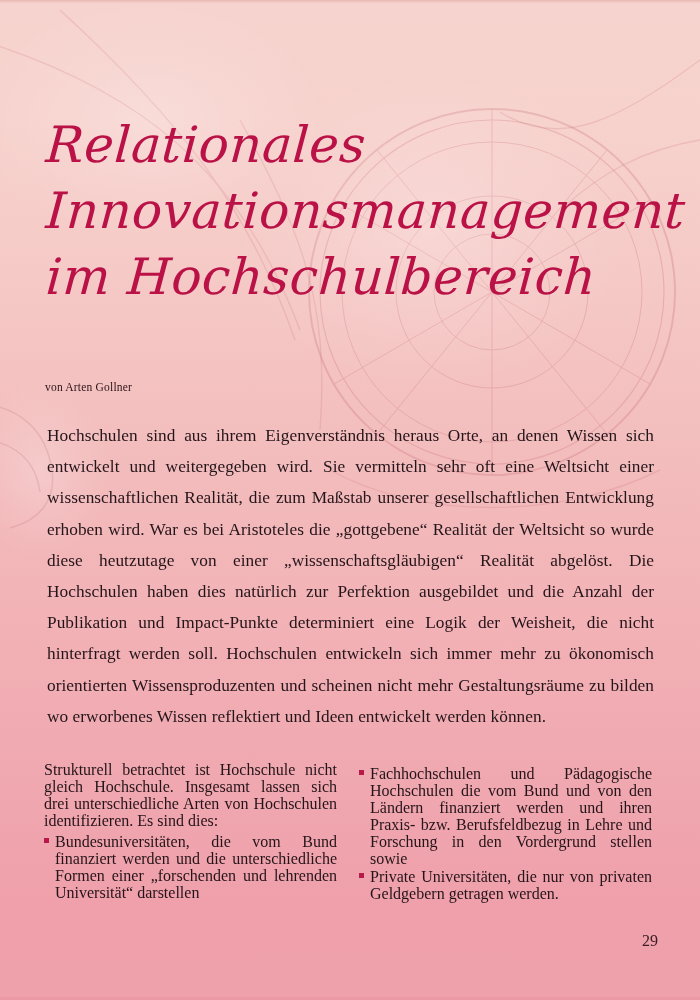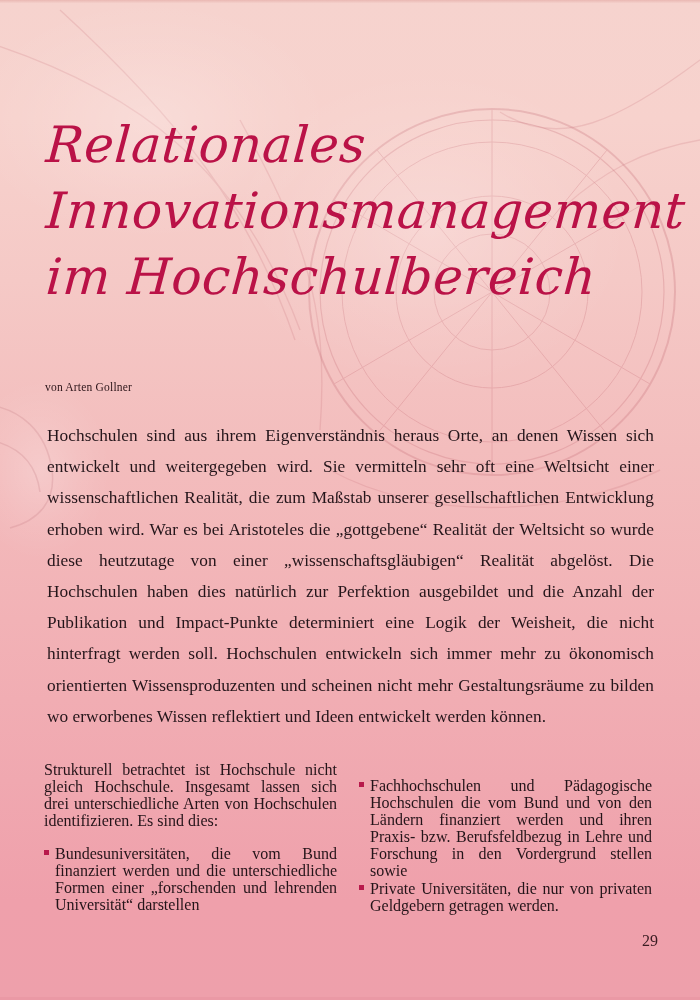--- a/index.html
+++ b/index.html
@@ -126,21 +126,21 @@
     text-align: justify;
   }
   ul.bullets {
     list-style: none;
     margin: 0;
     padding: 0;
   }
   ul.bullets li {
     position: relative;
     padding-left: 11px;
-    margin: 16px 0 0 0;
+    margin: 4px 0 0 0;
     text-align: justify;
   }
   ul.bullets li + li { margin-top: 1px; }
   .sq {
     position: absolute;
     left: 0;
     top: 5px;
     width: 5px;
     height: 5px;
     background: #b8194b;

